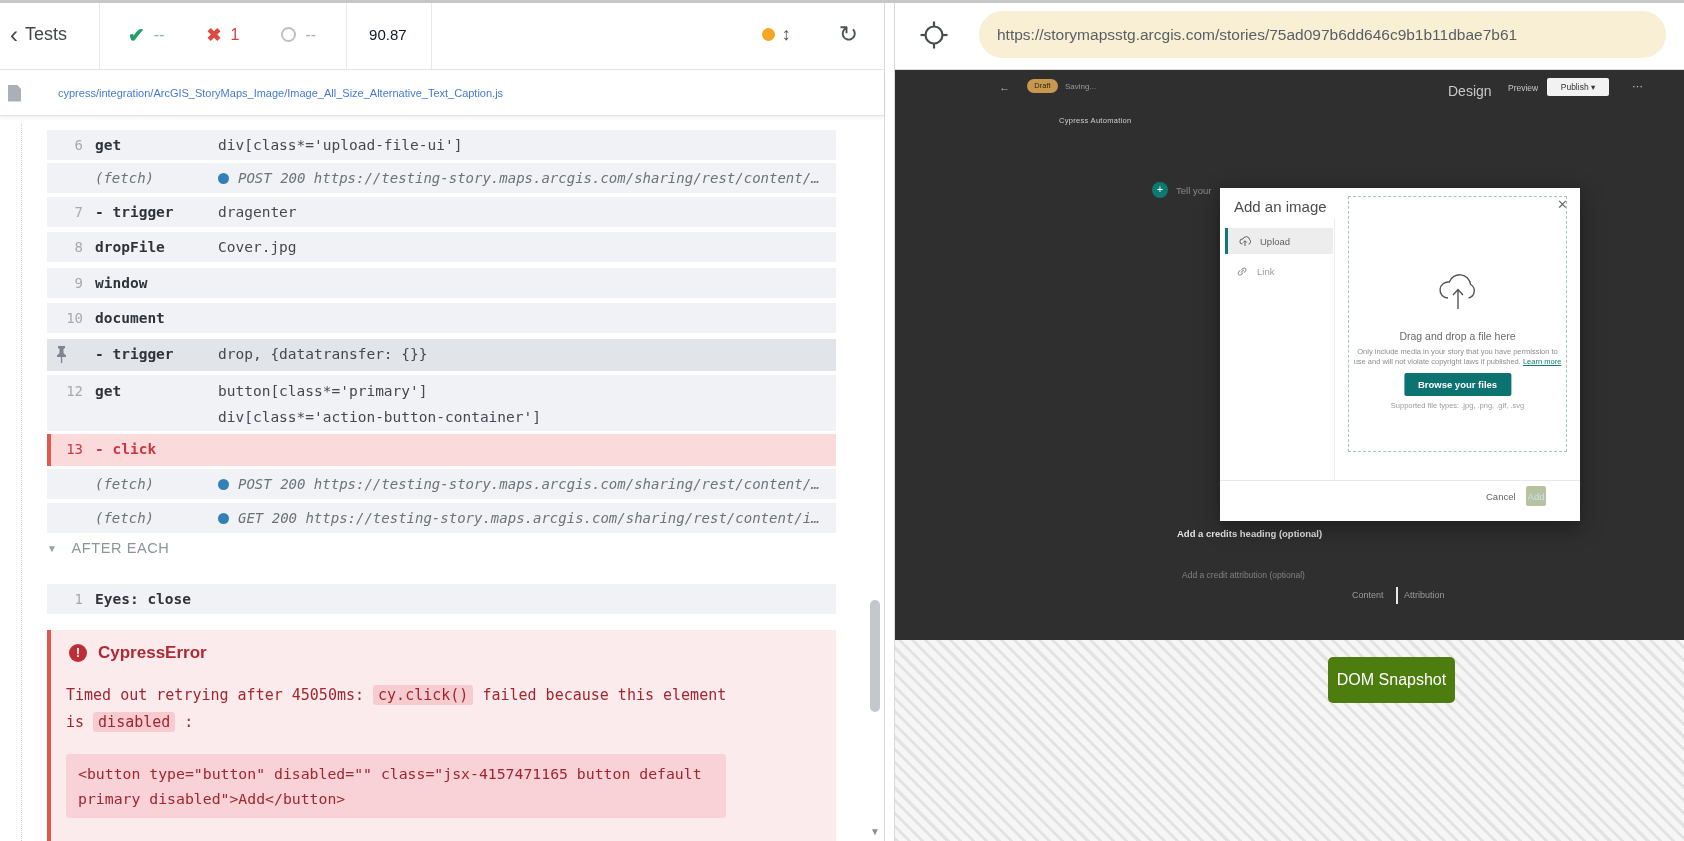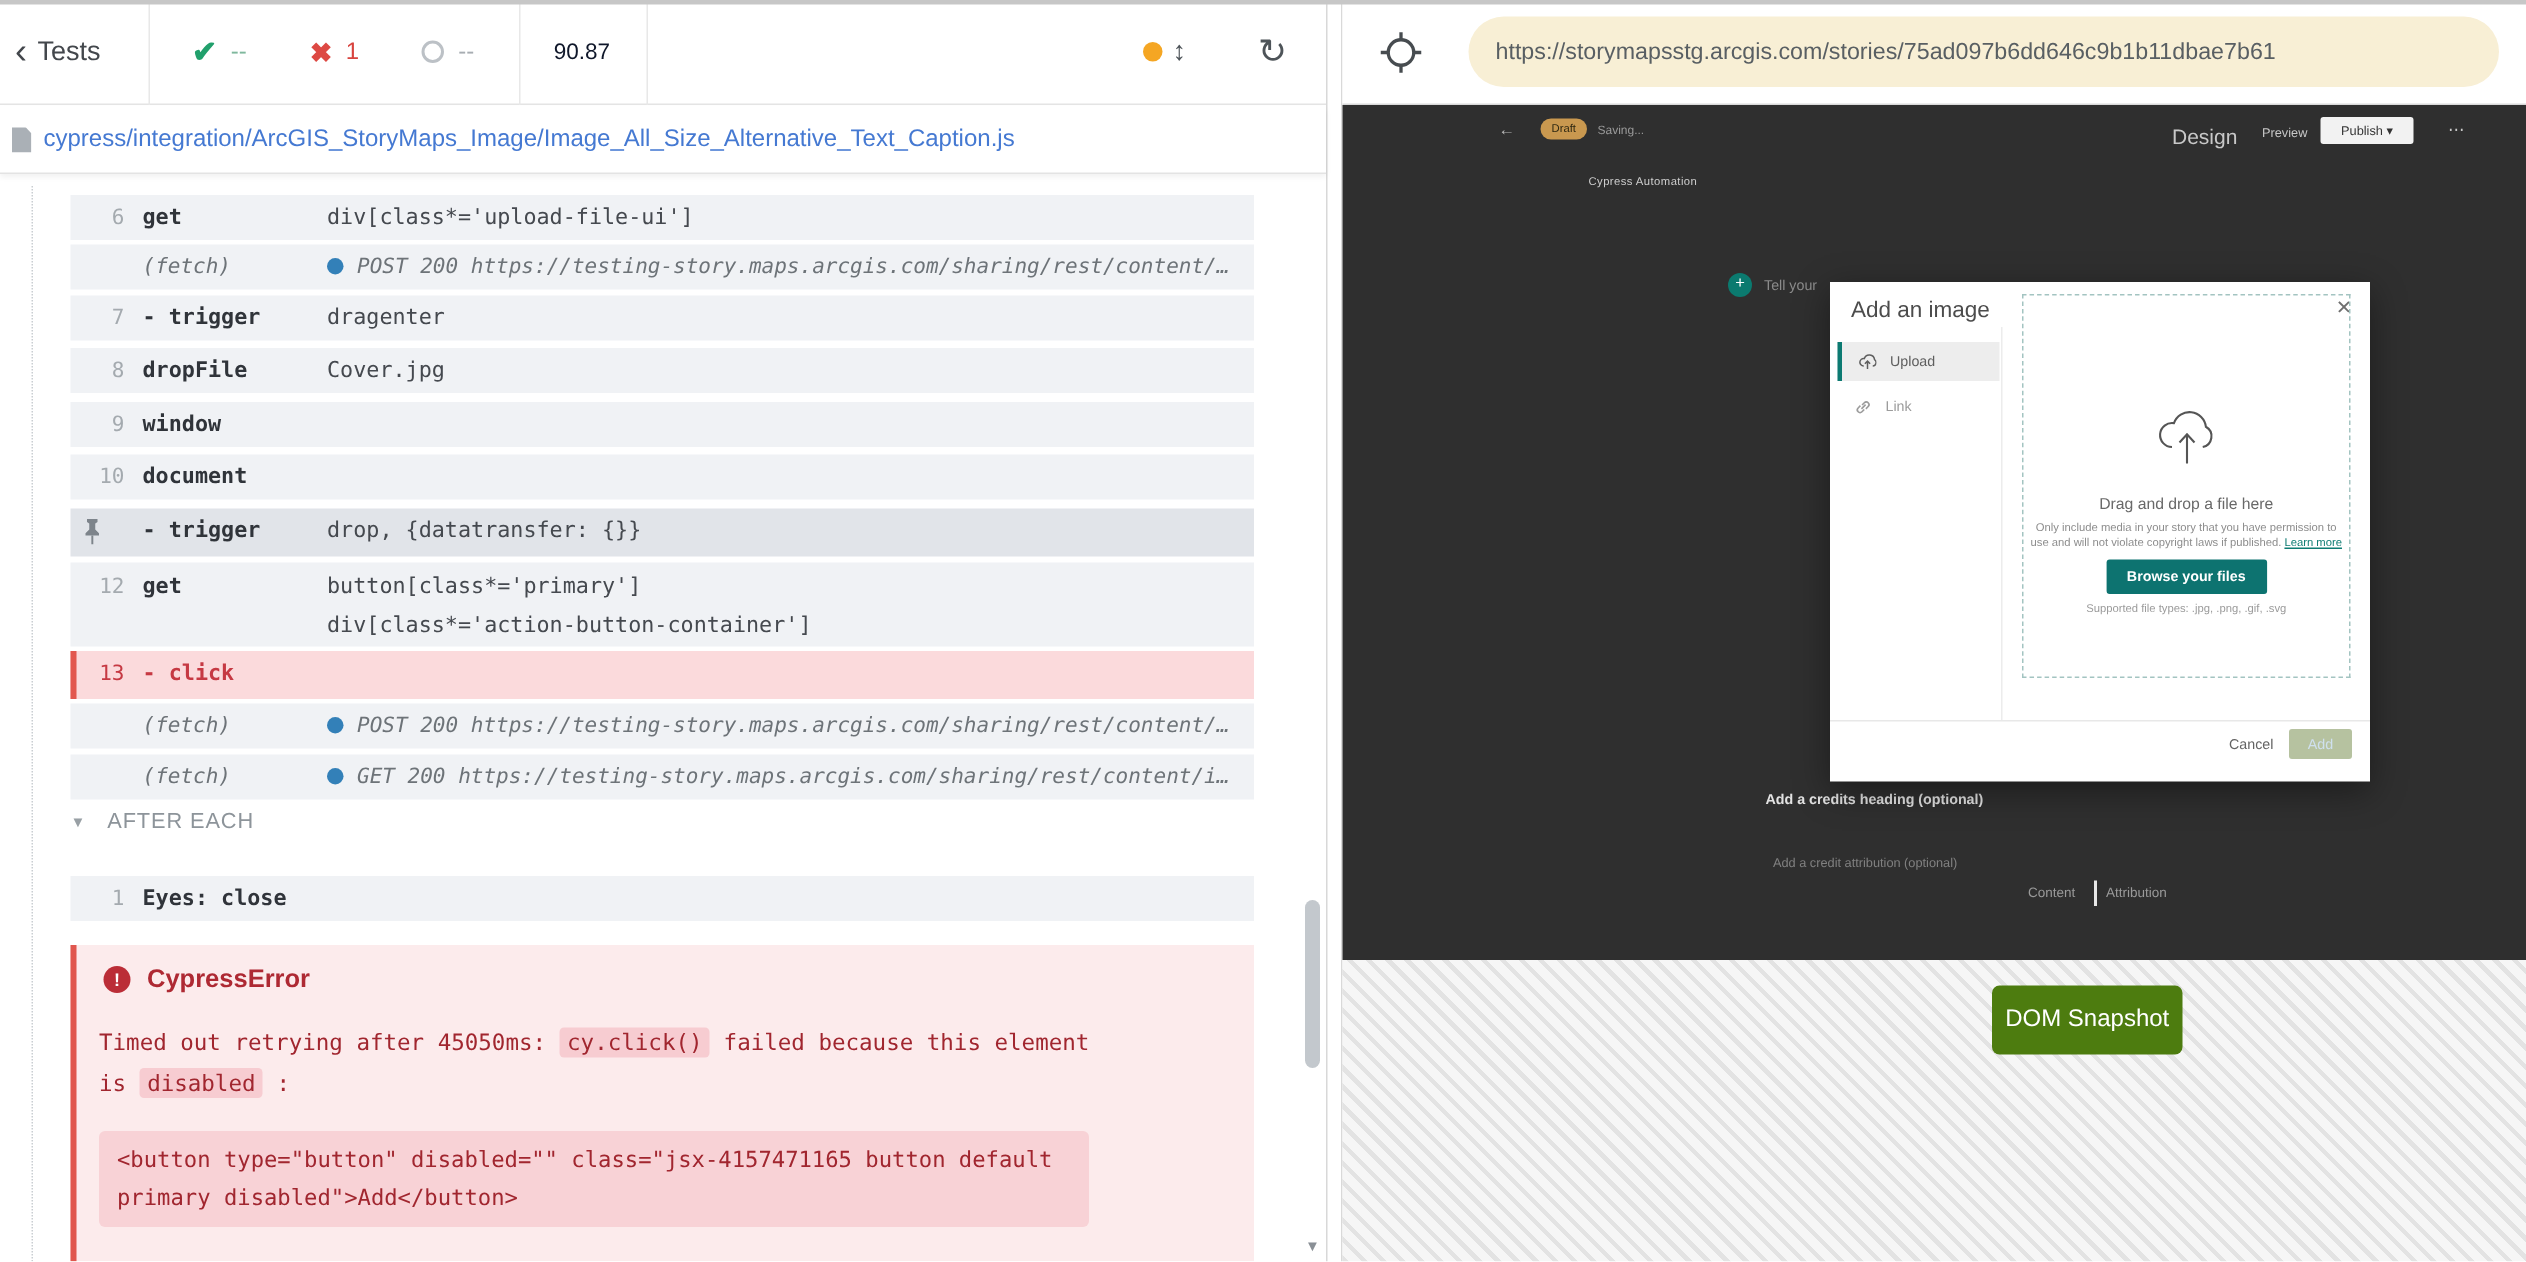--- a/index.html
+++ b/index.html
@@ -25,21 +25,21 @@
   .s2 { margin-left:30px; }
   .time { margin-left:22px; font-size:15px; color:#0f172a; }
   .s3 { margin-left:24px; }
   .hdr-space { flex:1; }
   .dot-orange { width:13px; height:13px; border-radius:50%; background:#f5a623; display:inline-block; }
   .updown { font-size:18px; color:#4e5459; font-weight:bold; margin-left:7px; }
   .refresh { font-size:23px; color:#4e5459; margin-left:48px; margin-right:26px; cursor:pointer; line-height:23px; }
 
   .spec-bar { position:absolute; left:0; top:71px; width:100%; height:45px; background:#fff; border-bottom:1px solid #e3e3e3; box-shadow:0 2px 4px rgba(0,0,0,.06); display:flex; align-items:center; padding-left:8px; z-index:5; }
   .file-icon { width:13px; height:17px; background:#aab0b6; clip-path:polygon(0 0,68% 0,100% 26%,100% 100%,0 100%); margin-right:8px; flex:none; }
-  .spec-link { color:#4579d2; font-size:16px; text-decoration:none; white-space:nowrap; }
+  .spec-link { color:#4579d2; font-size:11px; text-decoration:none; white-space:nowrap;margin-left:29px; }
 
   .log { position:absolute; left:0; top:116px; width:885px; height:725px; overflow:hidden; }
   .guide { position:absolute; left:21px; top:8px; height:717px; border-left:1px dotted #c9ced2; }
   .row { position:absolute; left:47px; width:789px; height:30px; background:#f0f2f5; }
   .row, .row * { font-family:"DejaVu Sans Mono","Liberation Mono",monospace; }
   .num { position:absolute; left:0; top:0; width:36px; text-align:right; color:#a4aaaf; font-size:14px; line-height:30px; }
   .name { position:absolute; left:48px; top:0; font-weight:bold; font-size:14.5px; color:#30343a; line-height:30px; white-space:pre; }
   .msg { position:absolute; left:171px; top:0; font-size:14.5px; color:#45494f; line-height:30px; white-space:pre; }
   .row-fetch .name, .row-fetch .msg { font-style:italic; color:#6d7378; font-weight:normal; font-size:14px; }
   .bdot { display:inline-block; width:11px; height:11px; border-radius:50%; background:#3380b8; margin-right:9px; vertical-align:-1px; }
@@ -95,21 +95,21 @@
   .dashbox { position:absolute; left:128px; top:8px; width:219px; height:256px; border:1px dashed #a3c4c1; text-align:center; }
   .cloud-big { position:absolute; left:50%; transform:translateX(-50%); top:72px; }
   .drop-title { position:absolute; left:0; right:0; top:133px; font-size:10.5px; color:#696969; }
   .note { position:absolute; left:0; right:0; font-size:7.5px; color:#8d8d8d; }
   .n1 { top:150px; } .n2 { top:160px; }
   .learn { color:#0e7c73; text-decoration:underline; cursor:pointer; }
   .browse-btn { position:absolute; left:50%; transform:translateX(-50%); top:176px; background:#0d7370; color:#fff; font-size:9.5px; font-weight:bold; border:none; border-radius:2px; padding:6px 14px; cursor:pointer; white-space:nowrap; }
   .supported { position:absolute; left:0; right:0; top:204px; font-size:7.5px; color:#9b9b9b; }
   .m-footline { position:absolute; left:0; right:0; top:292px; height:1px; background:#e8e8e8; }
   .m-cancel { position:absolute; left:266px; top:303px; font-size:9.5px; color:#636363; cursor:pointer; }
-  .m-add { position:absolute; left:306px; top:298px; width:42px; height:20px; background:#b6c2a0; border:none; border-radius:2px; color:#cfe0ee; font-size:9.5px; }
+  .m-add { position:absolute; left:306px; top:298px; width:20px; height:20px; background:#b6c2a0; border:none; border-radius:2px; color:#cfe0ee; font-size:9.5px; }
 
   .caret { position:absolute; left:501px; top:517px; width:2px; height:17px; background:#e8e8e8; }
 
   .hatch { position:absolute; left:0; top:640px; width:790px; height:201px;
     background:repeating-linear-gradient(45deg,#e3e3e3 0 3px,#f6f6f6 3px 9px); }
   .snap-pill { position:absolute; left:433px; top:587px; width:127px; height:46px; background:#4d7c0f; border-radius:5px; color:#fff; font-size:16px; display:flex; align-items:center; justify-content:center; z-index:10; }
 </style>
 </head>
 <body>
 

